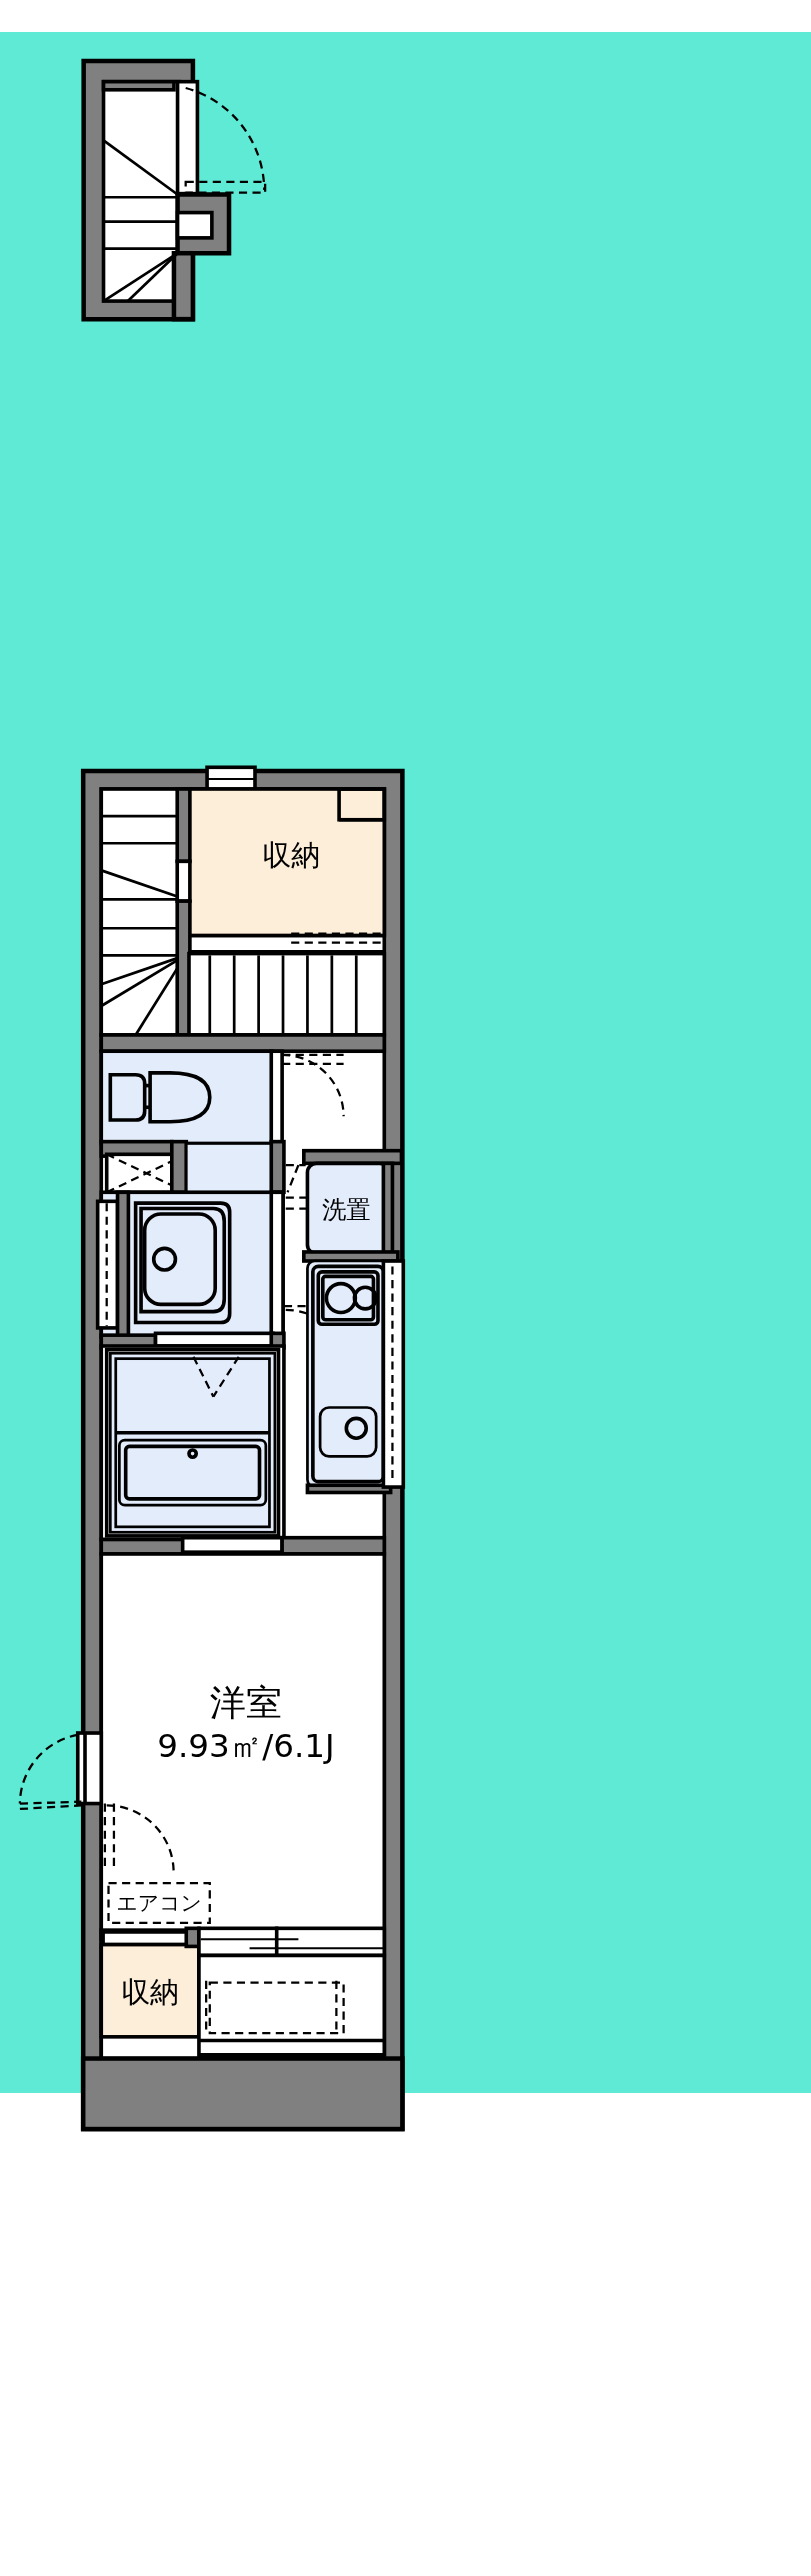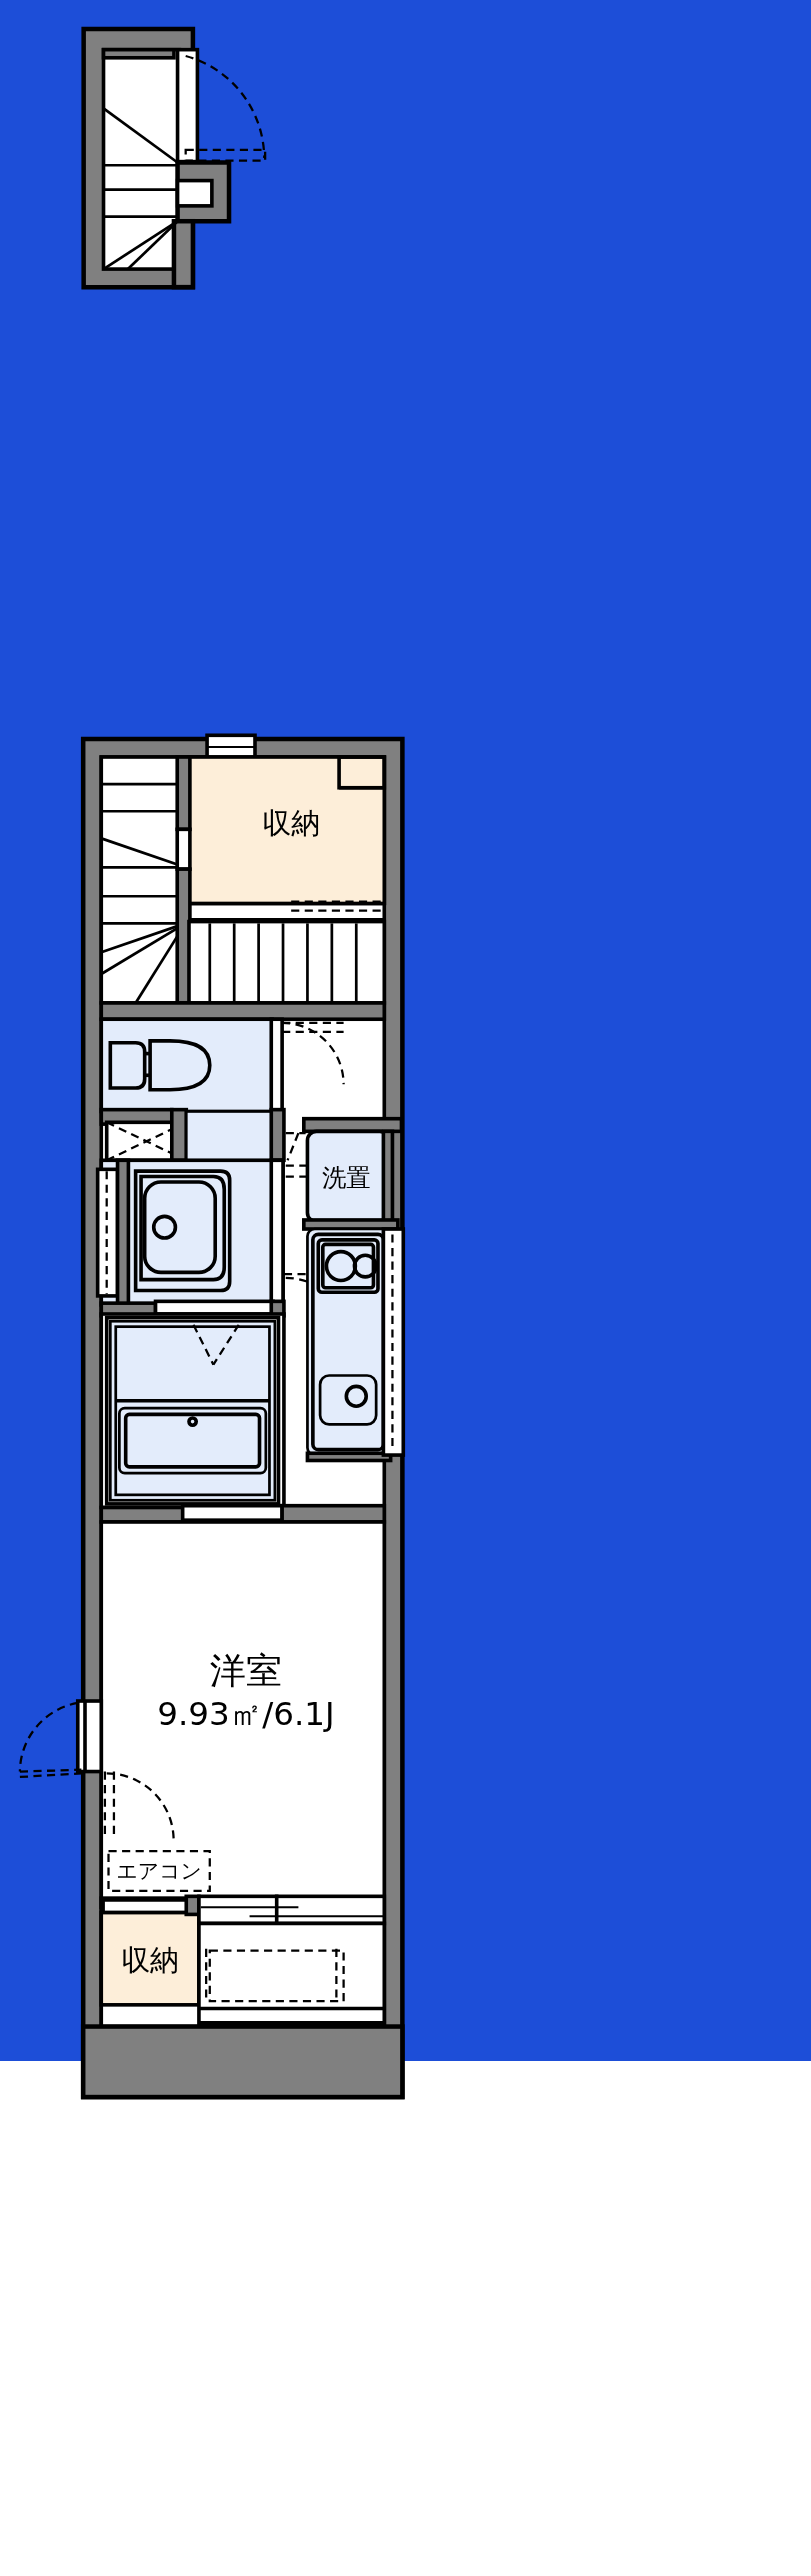--- a/index.html
+++ b/index.html
@@ -1,21 +1,21 @@
 <!DOCTYPE html>
 <html style="font-size:14.5px"><head>
 <meta charset="utf-8">
 <style>
   html,body{margin:0;padding:0;background:#ffffff;}
   body{
     width:812px;height:2576px;
     font-family:"Liberation Sans","DejaVu Sans",sans-serif;
     overflow:hidden;
   }
-  #stage{position:relative;width:812px;height:2061px;background:#1d4ed8;}
+  #stage{position:relative;width:812px;height:2061px;background:#5eead4;margin-top:32px;}
   svg{display:block;}
   .wall{fill:#808080;stroke:#000;stroke-width:5;}
   .wall-thin{fill:#808080;stroke:#000;stroke-width:4;}
   .room-white{fill:#ffffff;stroke:#000;stroke-width:4;}
   .room-cream{fill:#fdeed9;stroke:#000;stroke-width:4;}
   .fix-blue{fill:#e3ecfb;stroke:#000;stroke-width:4;}
   .fix-blue-thin{fill:#e3ecfb;stroke:#000;stroke-width:3;}
   .ln{stroke:#000;fill:none;stroke-width:3;}
   .ln2{stroke:#000;fill:none;stroke-width:4;}
   .ln-thin{stroke:#000;fill:none;stroke-width:2.2;}

